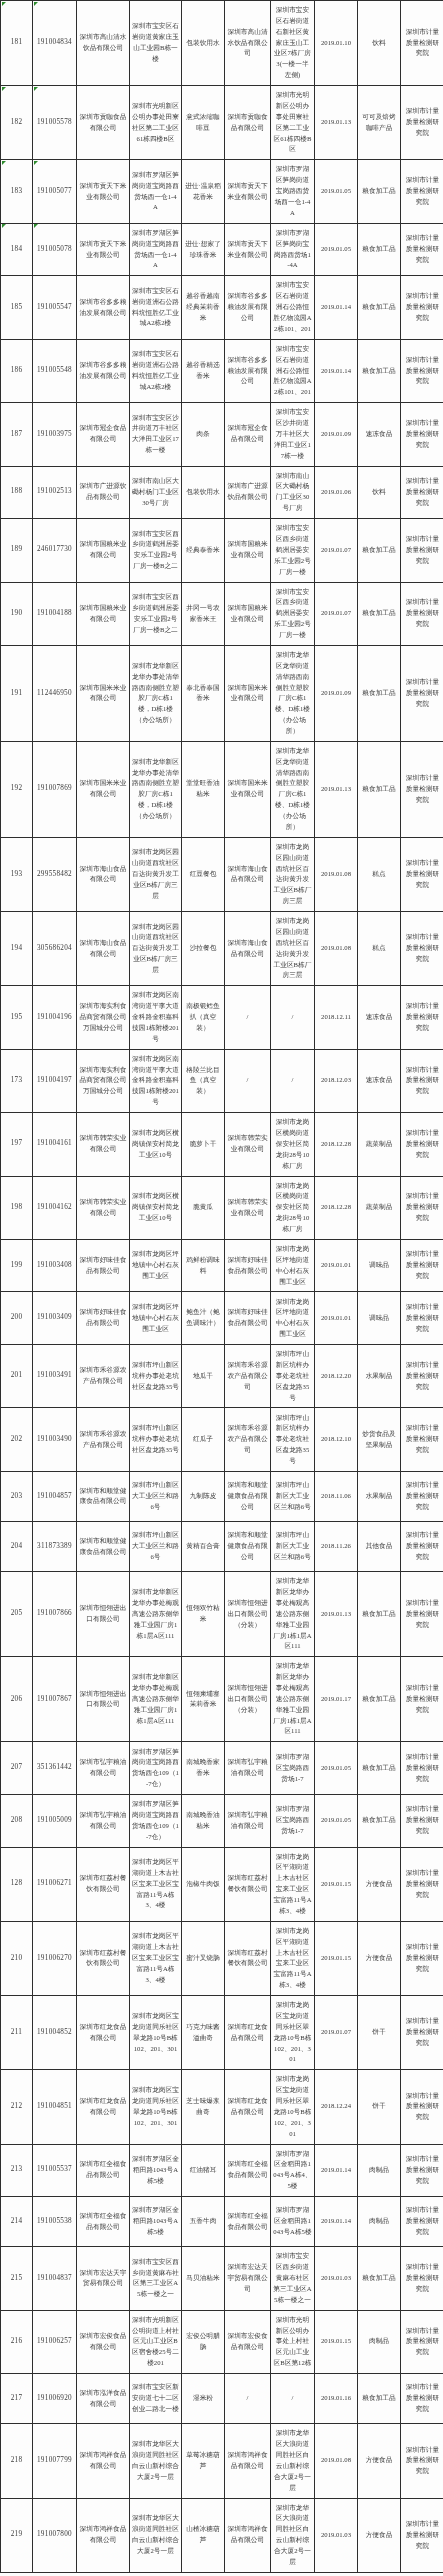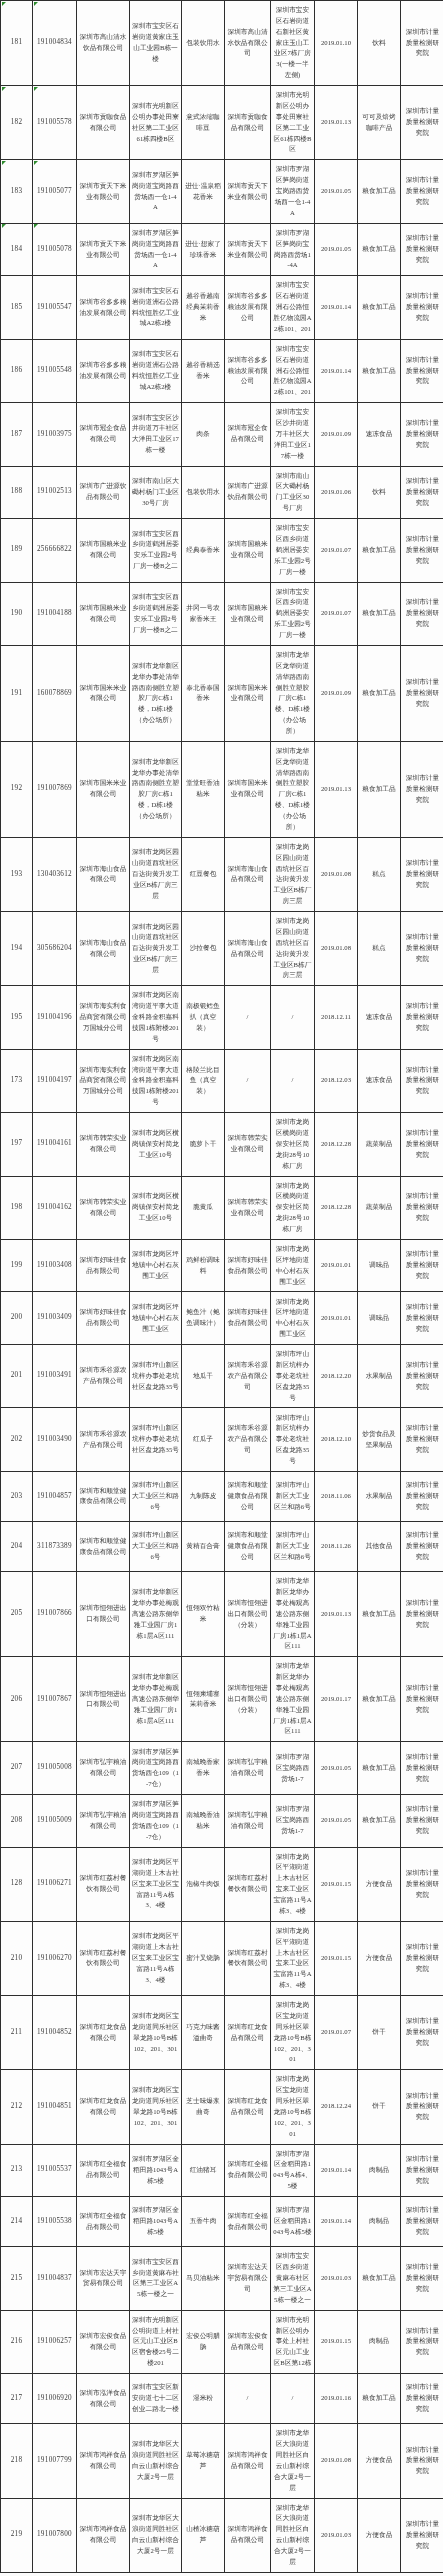--- a/index.html
+++ b/index.html
@@ -168,21 +168,21 @@
     <td>深圳市南山区大磡村杨门工业区30号厂房</td>
     <td>包装饮用水</td>
     <td>深圳市广进源饮品有限公司</td>
     <td>深圳市南山区大磡村杨门工业区30号厂房</td>
     <td class="date">2019.01.06</td>
     <td>饮料</td>
     <td>深圳市计量质量检测研究院</td>
   </tr>
         <tr>
     <td class="num">189</td>
-    <td class="id">256666822</td>
+    <td class="id">246017730</td>
     <td>深圳市国粮米业有限公司</td>
     <td>深圳市宝安区西乡街道鹤洲居委安乐工业园2号厂房一楼B之二</td>
     <td>经典泰香米</td>
     <td>深圳市国粮米业有限公司</td>
     <td>深圳市宝安区西乡街道鹤洲居委安乐工业园2号厂房一楼</td>
     <td class="date">2019.01.07</td>
     <td>粮食加工品</td>
     <td>深圳市计量质量检测研究院</td>
   </tr>
         <tr>
@@ -192,21 +192,21 @@
     <td>深圳市宝安区西乡街道鹤洲居委安乐工业园2号厂房一楼B之二</td>
     <td>井冈一号农家香米王</td>
     <td>深圳市国粮米业有限公司</td>
     <td>深圳市宝安区西乡街道鹤洲居委安乐工业园2号厂房一楼</td>
     <td class="date">2019.01.07</td>
     <td>粮食加工品</td>
     <td>深圳市计量质量检测研究院</td>
   </tr>
         <tr>
     <td class="num">191</td>
-    <td class="id">160078869</td>
+    <td class="id">112446950</td>
     <td>深圳市国米米业有限公司</td>
     <td>深圳市龙华新区龙华办事处清华路西南侧胜立塑胶厂房C栋1楼，D栋1楼（办公场所）</td>
     <td>泰北香泰国香米</td>
     <td>深圳市国米米业有限公司</td>
     <td>深圳市龙华区龙华街道清华路西南侧胜立塑胶厂房C栋1楼、D栋1楼（办公场所）</td>
     <td class="date">2019.01.09</td>
     <td>粮食加工品</td>
     <td>深圳市计量质量检测研究院</td>
   </tr>
         <tr>
@@ -216,21 +216,21 @@
     <td>深圳市龙华新区龙华办事处清华路西南侧胜立塑胶厂房C栋1楼，D栋1楼（办公场所）</td>
     <td>堂堂旺香油粘米</td>
     <td>深圳市国米米业有限公司</td>
     <td>深圳市龙华区龙华街道清华路西南侧胜立塑胶厂房C栋1楼、D栋1楼（办公场所）</td>
     <td class="date">2019.01.13</td>
     <td>粮食加工品</td>
     <td>深圳市计量质量检测研究院</td>
   </tr>
         <tr>
     <td class="num">193</td>
-    <td class="id">130403612</td>
+    <td class="id">299558482</td>
     <td>深圳市海山食品有限公司</td>
     <td>深圳市龙岗区园山街道西坑社区百达街黄升发工业区B栋厂房三层</td>
     <td>红豆餐包</td>
     <td>深圳市海山食品有限公司</td>
     <td>深圳市龙岗区园山街道西坑社区百达街黄升发工业区B栋厂房三层</td>
     <td class="date">2019.01.08</td>
     <td>糕点</td>
     <td>深圳市计量质量检测研究院</td>
   </tr>
         <tr>
@@ -384,21 +384,21 @@
     <td>深圳市龙华新区龙华办事处梅观高速公路东侧华雅工业园厂房1栋1层A区111</td>
     <td>恒翎柬埔寨茉莉香米</td>
     <td>深圳市恒翎进出口有限公司（分装）</td>
     <td>深圳市龙华新区龙华办事处梅观高速公路东侧华雅工业园厂房1栋1层A区111</td>
     <td class="date">2019.01.17</td>
     <td>粮食加工品</td>
     <td>深圳市计量质量检测研究院</td>
   </tr>
         <tr>
     <td class="num">207</td>
-    <td class="id">191005008</td>
+    <td class="id">351361442</td>
     <td>深圳市弘宇粮油有限公司</td>
     <td>深圳市罗湖区笋岗街道宝岗路西货场西仓109（1-7仓）</td>
     <td>南城晚香家香米</td>
     <td>深圳市弘宇粮油有限公司</td>
     <td>深圳市罗湖区宝岗路西货场1-7</td>
     <td class="date">2019.01.05</td>
     <td>粮食加工品</td>
     <td>深圳市计量质量检测研究院</td>
   </tr>
         <tr>

